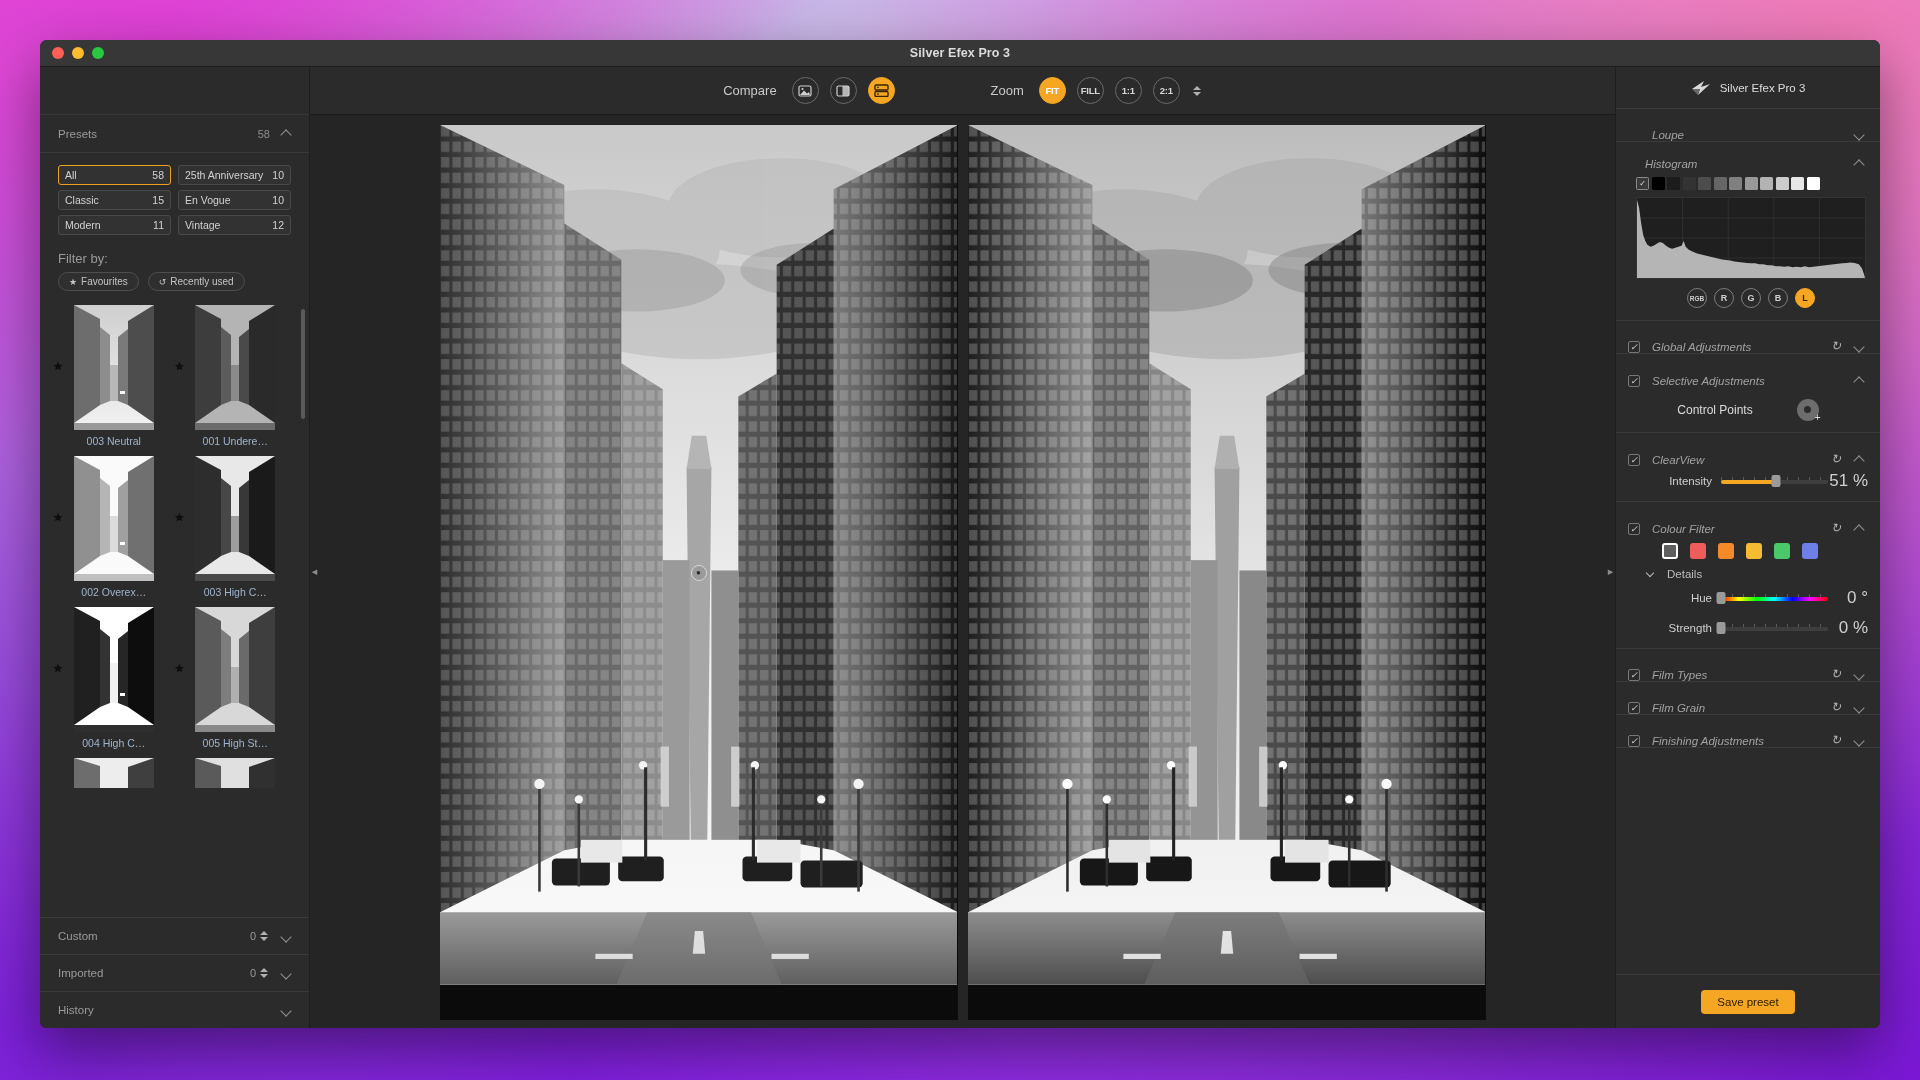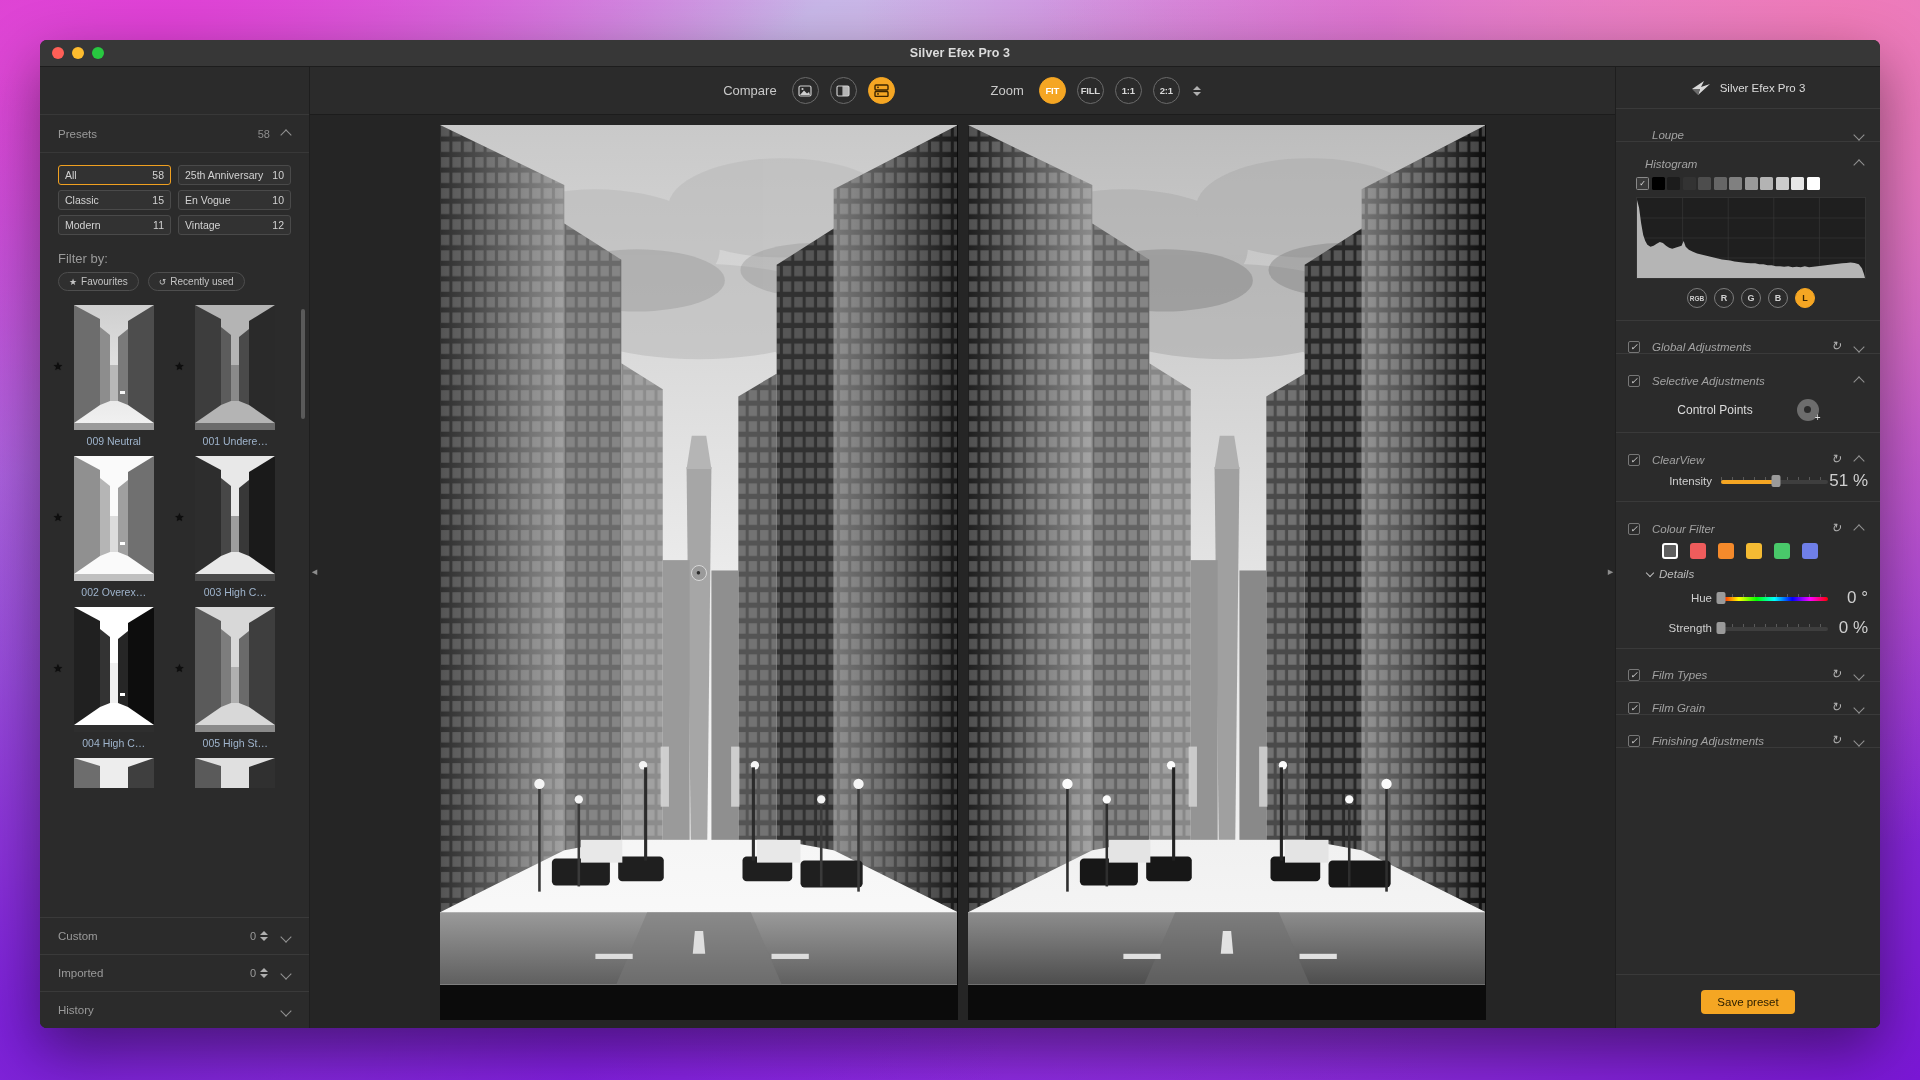--- a/index.html
+++ b/index.html
@@ -218,21 +218,21 @@
      background:linear-gradient(to right,#ff0000,#ffff00,#00ff00,#00ffff,#0000ff,#ff00ff,#ff0000); }
   .track .ticks { position:absolute; left:0; right:0; top:1px; height:4px;
      background:repeating-linear-gradient(to right,#5a5a5a 0 1px, transparent 1px 11px); }
   .knob { position:absolute; top:-1px; width:9px; height:12px; background:#9a9a9a;
           border-radius:2px; transform:translateX(-50%); }
   .sl-val { width:40px; text-align:right; font-size:17px; color:#cfcfcf; }
 
   .cf-swatches { display:flex; gap:12px; padding:8px 0 6px 46px; align-items:center; }
   .cfs { width:16px; height:16px; border-radius:3px; }
   .cfs.sel { border:2px solid #fff; background:#5e5e5e; }
-  .details-row { padding:3px 0 3px 30px; display:flex; gap:4px;font-style:italic; }
+  .details-row { padding:3px 0 3px 30px; display:flex; gap:12px; }
   .details-row .lbl { font-size:11.5px; color:#bdbdbd; }
   .mini-chev { width:9px; height:9px; position:relative; display:inline-block; }
   .mini-chev::before{ content:""; position:absolute; left:1px; top:2px; width:5px; height:5px;
     border-left:1.4px solid #bdbdbd; border-bottom:1.4px solid #bdbdbd; transform:rotate(-45deg); }
 
   .rspacer { flex:1; }
   .rfoot { height:54px; flex:none; border-top:1px solid #3a3a3a; display:flex;
            align-items:center; justify-content:center; }
   .save-btn { background:#f5a623; color:#2e2000; border:none; border-radius:4px;
               font-size:11.5px; padding:6px 16px; font-family:inherit; }
@@ -317,21 +317,21 @@
                 <rect width="80" height="125" fill="url(#sky0)"></rect>
                 <polygon points="0,0 26,14 26,100 0,118" fill="#6d6d6d"></polygon>
                 <polygon points="80,0 54,16 54,100 80,118" fill="#4d4d4d"></polygon>
                 <polygon points="26,22 36,30 36,96 26,100" fill="#8d8d8d"></polygon>
                 <polygon points="54,24 44,32 44,96 54,100" fill="#7a7a7a"></polygon>
                 <rect x="36" y="60" width="8" height="36" fill="#b8b8b8"></rect>
                 <polygon points="0,118 80,118 80,125 0,125" fill="#9a9a9a"></polygon>
                 <rect x="46" y="86" width="5" height="3" fill="#f5f5f5"></rect>
               </svg>
             </div>
-            <div class="p-name">009 Neutral</div>
+            <div class="p-name">003 Neutral</div>
           </div>
 
           <div class="preset">
             <span class="p-star">★</span>
             <div class="p-thumb">
               <svg class="p-img" viewBox="0 0 80 125" preserveAspectRatio="none">
                 <rect width="80" height="125" fill="#b4b4b4"></rect>
                 <polygon points="0,0 26,14 26,100 0,118" fill="#3d3d3d"></polygon>
                 <polygon points="80,0 54,16 54,100 80,118" fill="#2a2a2a"></polygon>
                 <polygon points="26,22 36,30 36,96 26,100" fill="#5c5c5c"></polygon>

